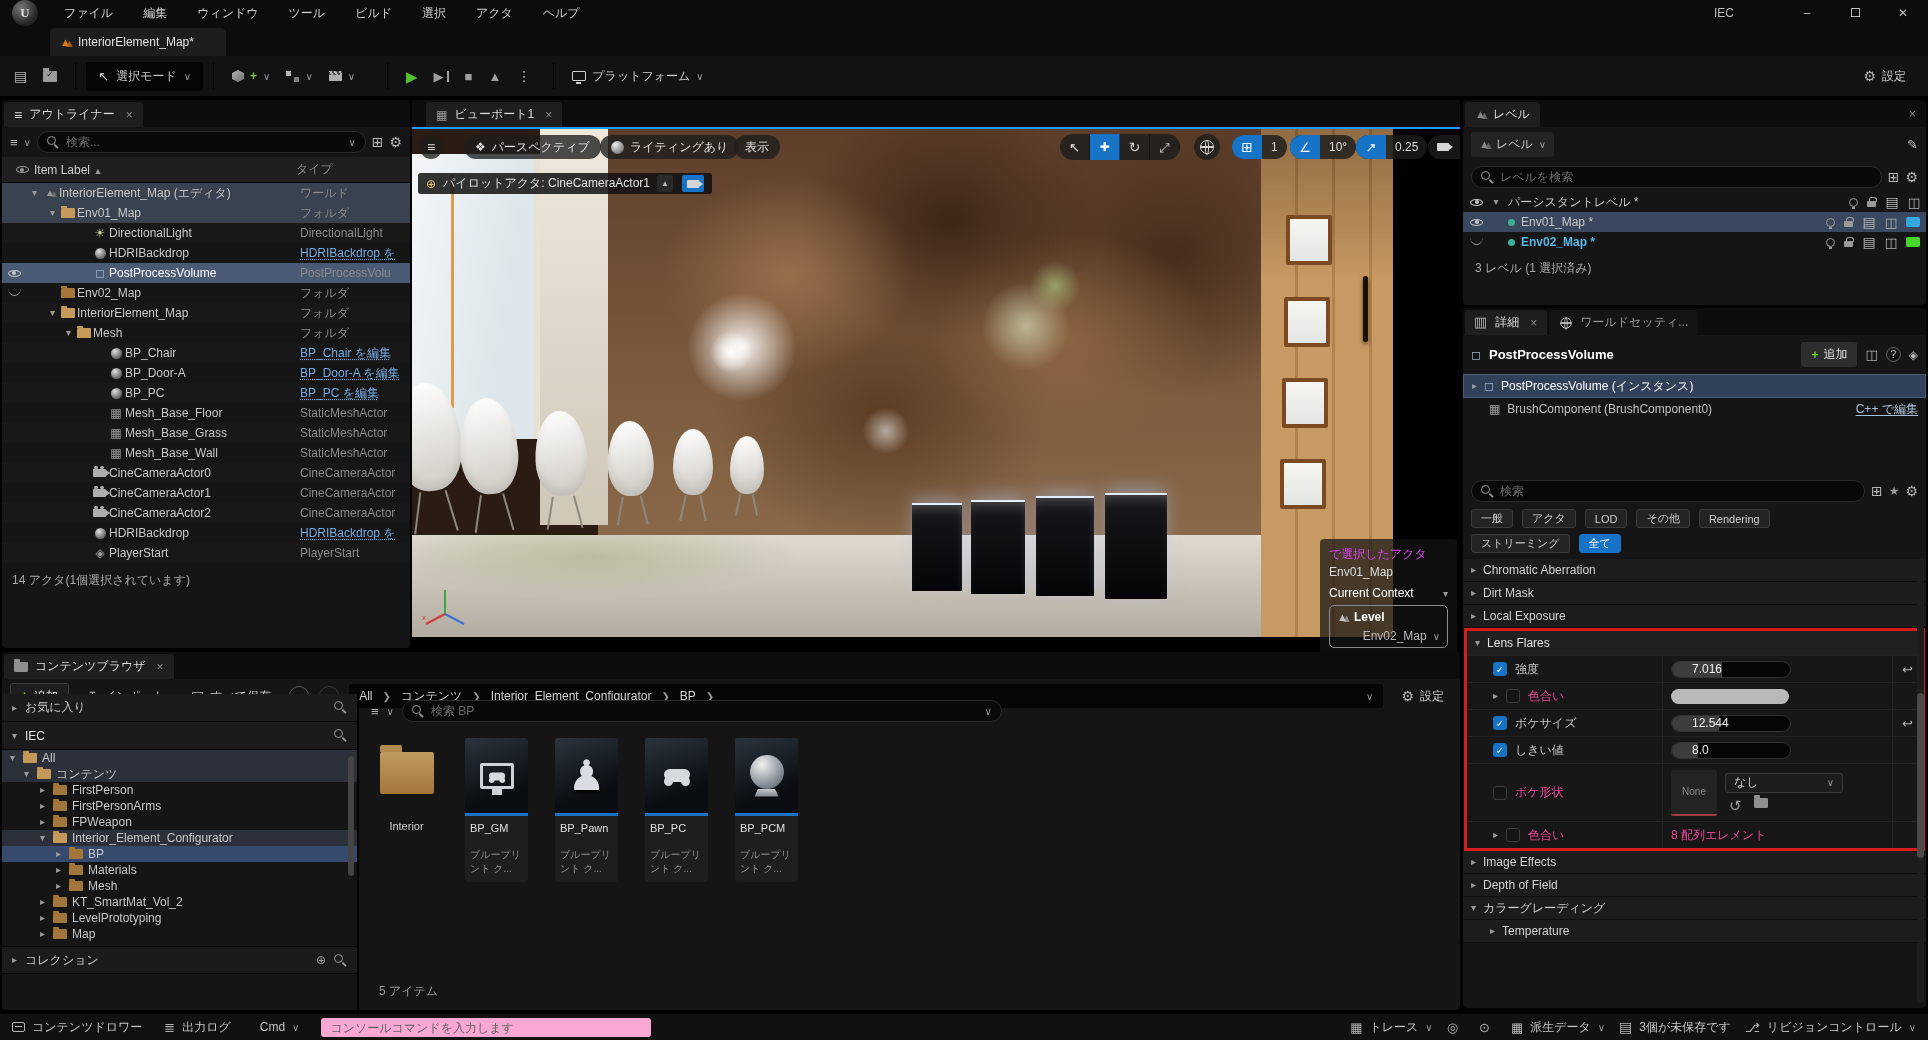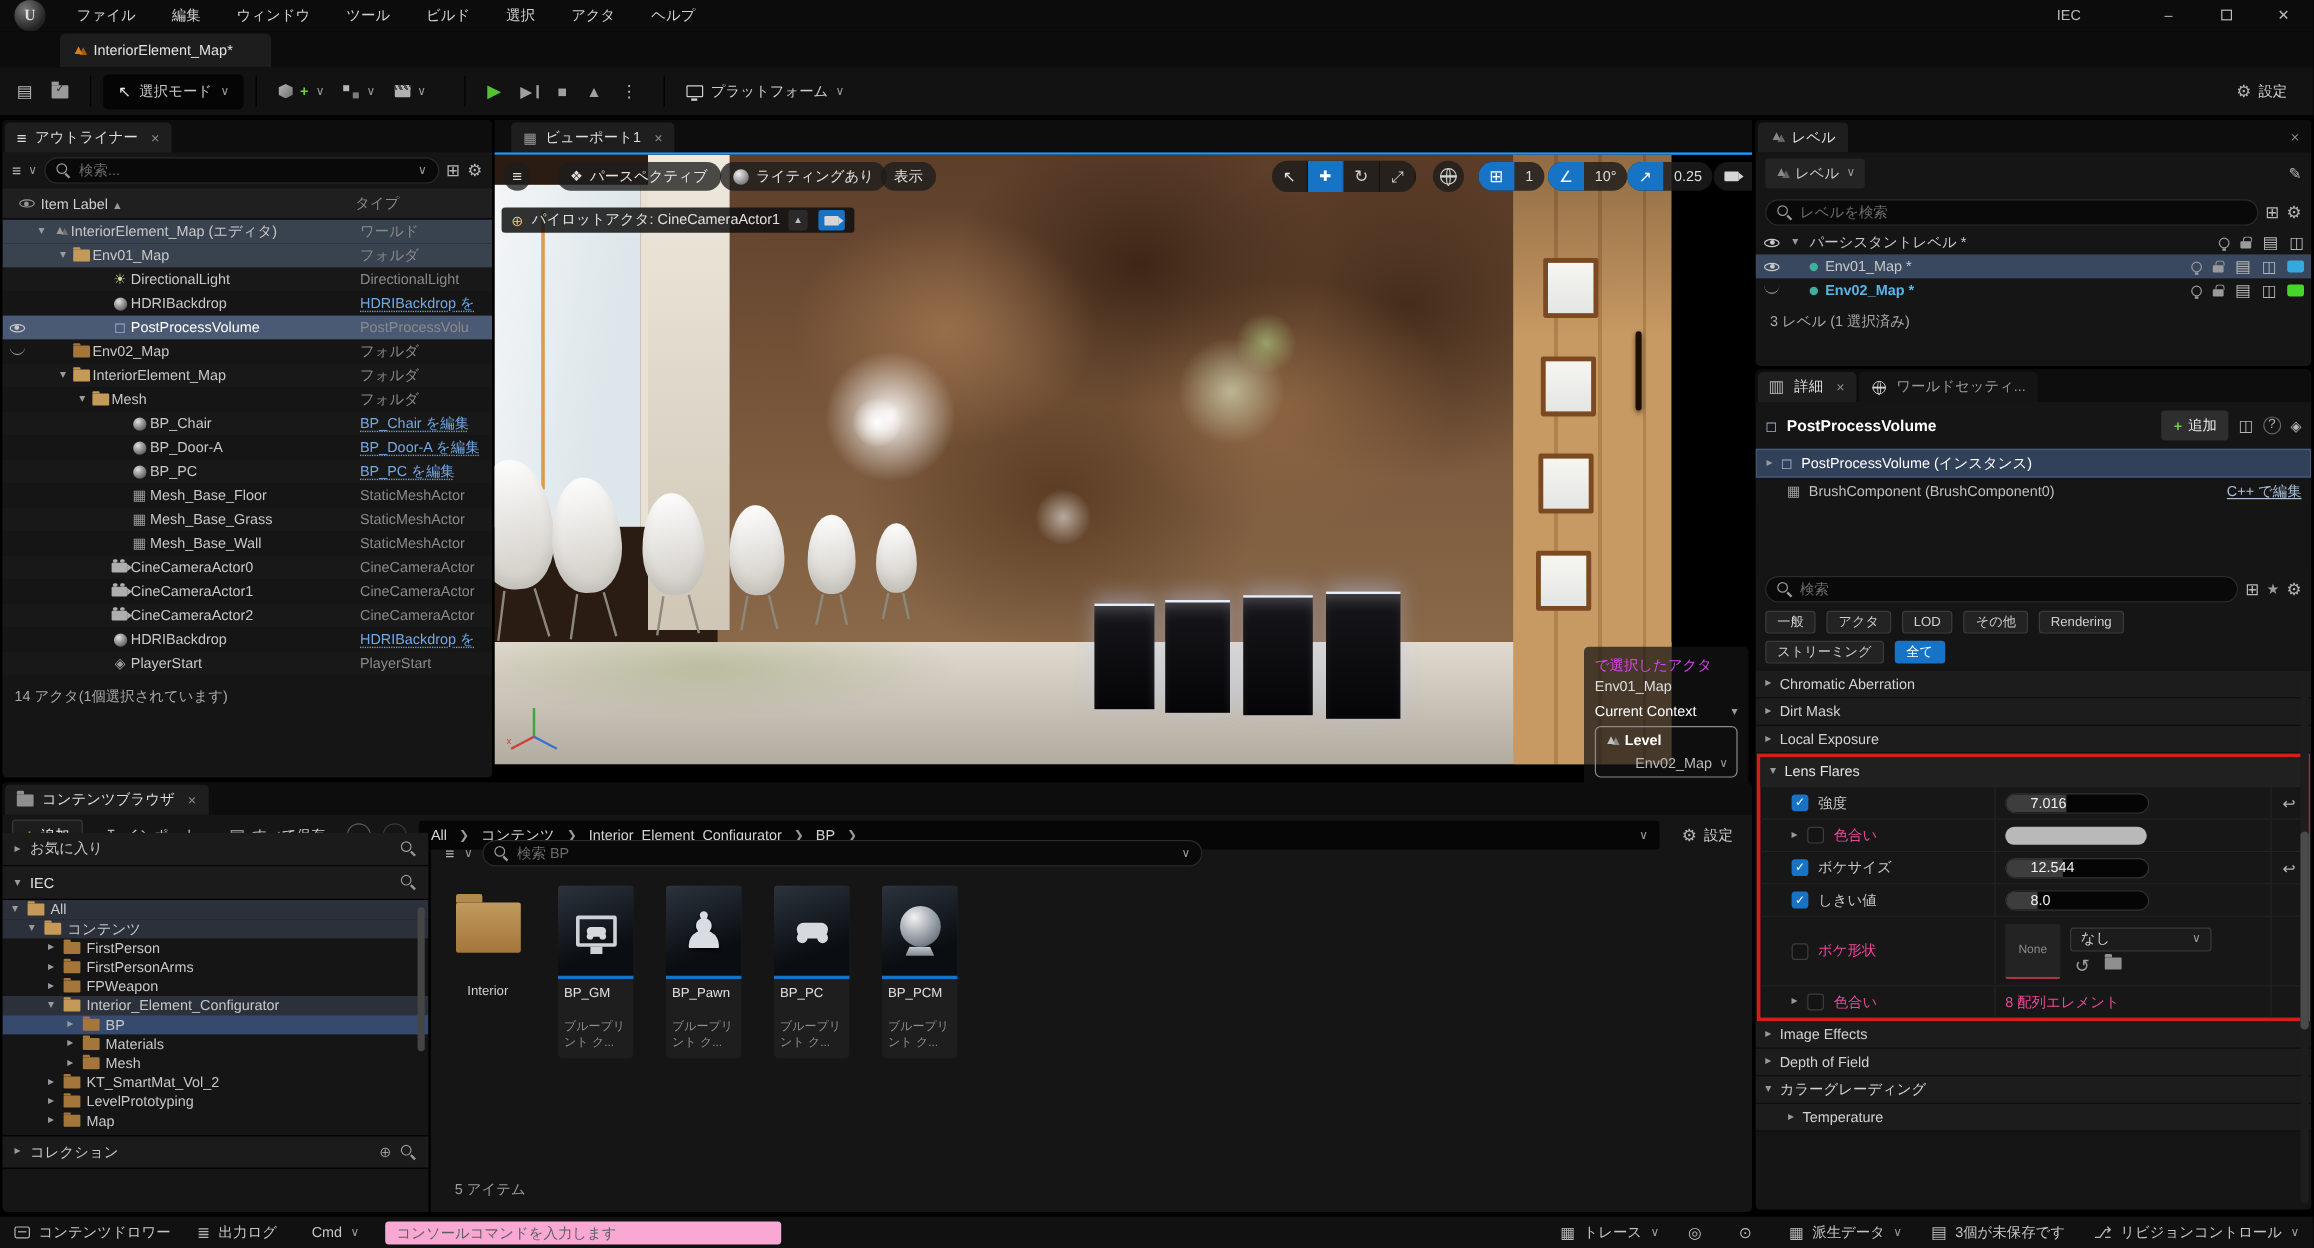--- a/index.html
+++ b/index.html
@@ -247,21 +247,21 @@
   .gpad-s{transform:scale(.62)}
   .th-pawn{font-size:42px;color:#d9dce2;line-height:1;text-shadow:0 2px 3px #000}
   .th-sphere{width:34px;height:34px;border-radius:50%;background:radial-gradient(circle at 35% 28%,#f2f2f2,#8a929c 60%,#4a515a);position:relative;top:-4px}
   .th-sphere::after{content:"";position:absolute;bottom:-8px;left:5px;width:24px;height:8px;background:linear-gradient(#c3c8ce,#7d838b);clip-path:polygon(15% 0,85% 0,100% 100%,0 100%)}
   .cb-count{position:absolute;left:18px;bottom:10px;color:#9a9a9a}
   .tree-scroll{position:absolute;right:3px;top:6px;width:6px;height:120px;background:#454545;border-radius:3px}
   
   .statusbar{position:absolute;left:0;top:1014px;width:1928px;height:26px;background:#111;display:flex;align-items:center;gap:22px;padding:0 12px}
   .sb-item{display:flex;align-items:center;gap:7px;color:#c5c5c5}
   .console{width:330px;height:19px;background:#f9a8d4;border-radius:3px;display:flex;align-items:flex-end;padding:0 9px;color:#5e5e5e}
-  .sb-right{margin-left:auto;display:flex;align-items:center;gap:24px}
+  .sb-right{margin-left:auto;display:flex;align-items:center;gap:14px}
   .gizmo{position:absolute;left:8px;top:455px}
 </style>
 </head>
 <body>
 
 <div class="titlebar">
   <div class="logo">U</div>
   <div class="menu">
     <div class="mi">ファイル</div>
       <div class="mi">編集</div>

